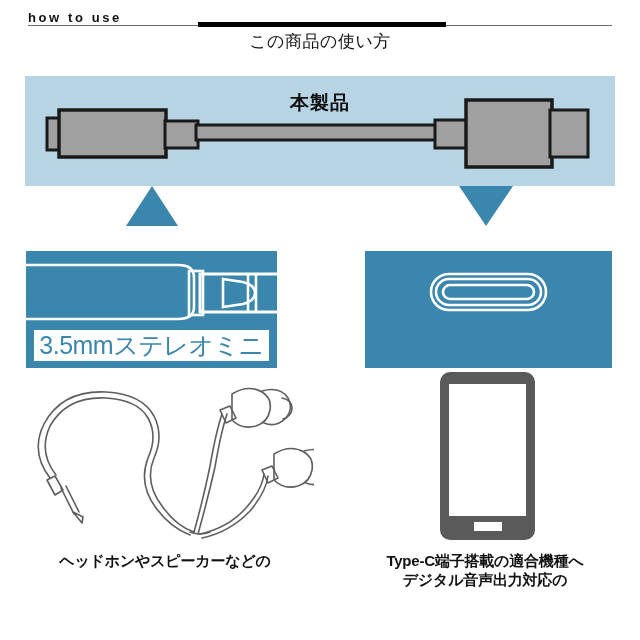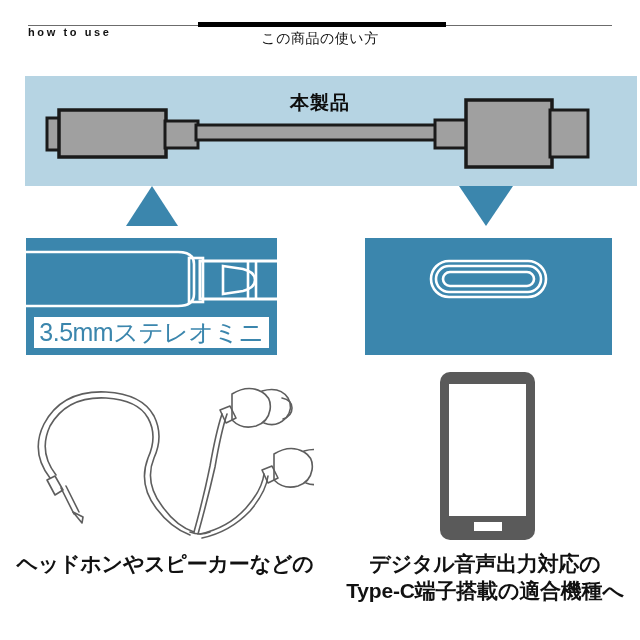--- a/index.html
+++ b/index.html
@@ -18,57 +18,55 @@
 
   
   #header {
     position: absolute;
     left: 0; top: 0;
     width: 640px; height: 62px;
   }
   #kicker {
     position: absolute;
     left: 28px; top: 10px;
-    font-size: 11px;
+    font-size: 13px;
     font-weight: bold;
     letter-spacing: 2.6px;
     color: #111111;
     font-family: "Liberation Sans", sans-serif;
-    margin-top: 16px;
   }
   #rule-thin {
     position: absolute;
     left: 28px; top: 25px;
     width: 584px; height: 1px;
     background: #6c6c6c;
   }
   #rule-thick {
     position: absolute;
     left: 198px; top: 22px;
     width: 248px; height: 5px;
     background: #000000;
   }
   #page-title {
     position: absolute;
     left: 0; top: 30px;
     width: 640px;
     text-align: center;
-    font-size: 14px;
+    font-size: 17px;
     font-family: "DejaVu Serif", "Liberation Serif", serif;
     color: #111111;
     letter-spacing: 0.5px;
   }
 
   
   #product-panel {
     position: absolute;
     left: 25px; top: 76px;
     width: 590px; height: 110px;
     background: #b6d4e3;
-    padding-left: 22px;
   }
   #product-label {
     position: absolute;
     left: 0; top: 14px;
     width: 590px;
     text-align: center;
     font-size: 19px;
     font-weight: bold;
     color: #0d0d0d;
     letter-spacing: 1px;
@@ -93,20 +91,21 @@
     left: 459px; top: 186px;
     border-left: 27px solid transparent;
     border-right: 27px solid transparent;
     border-top: 40px solid #3b86ad;
   }
 
   
   .conn-card {
     position: absolute;
     background: #3b86ad;
+    margin-top: 13px;
   }
   #card-left  { left: 26px;  top: 238px; width: 251px; height: 117px; }
   #card-right { left: 365px; top: 238px; width: 247px; height: 117px; }
 
   .conn-art {
     position: absolute;
     left: 0; top: 0;
   }
   .conn-label-band {
     position: absolute;
@@ -136,21 +135,21 @@
   }
   #phone-art {
     position: absolute;
     left: 432px; top: 366px;
   }
 
   
   .caption {
     position: absolute;
     text-align: center;
-    font-size: 21px;
+    font-size: 15px;
     font-weight: bold;
     color: #111111;
     line-height: 1.28;
     letter-spacing: -0.2px;
   }
   #caption-left  { left: 0px;   top: 551px; width: 330px; }
   #caption-right { left: 330px; top: 551px; width: 310px; }
   .caption-line { display: block; white-space: nowrap; }
 </style>
 </head>
@@ -254,15 +253,15 @@
 <svg id="phone-art" width="120" height="180" viewBox="0 0 120 180">
   <rect x="8" y="6" width="95" height="168" rx="10" ry="10" fill="#5a5a5a"></rect>
   <rect x="17" y="18" width="77" height="132" fill="#ffffff"></rect>
   <rect x="42" y="156" width="28" height="9" fill="#ffffff"></rect>
 </svg>
 
 <div class="caption" id="caption-left">
   <span class="caption-line">ヘッドホンやスピーカーなどの</span>
 </div>
 <div class="caption" id="caption-right">
+  <span class="caption-line">Type-C端子搭載の適合機種へ</span>
   <span class="caption-line">デジタル音声出力対応の</span>
-  <span class="caption-line">Type-C端子搭載の適合機種へ</span>
 </div>
 
 </body></html>

